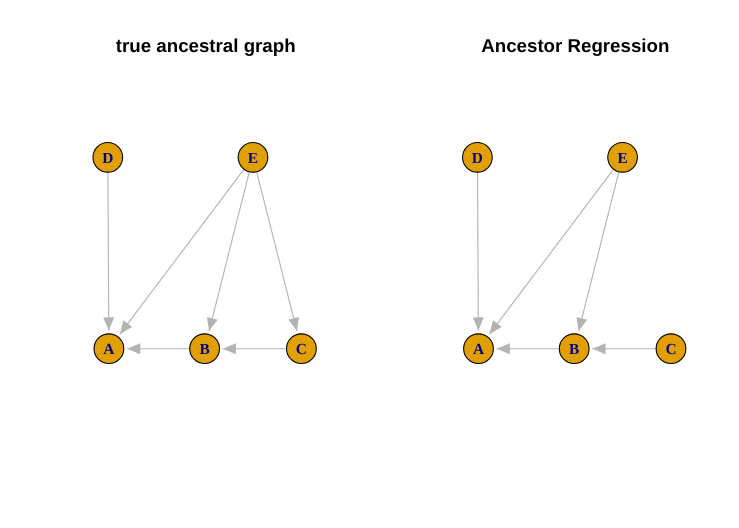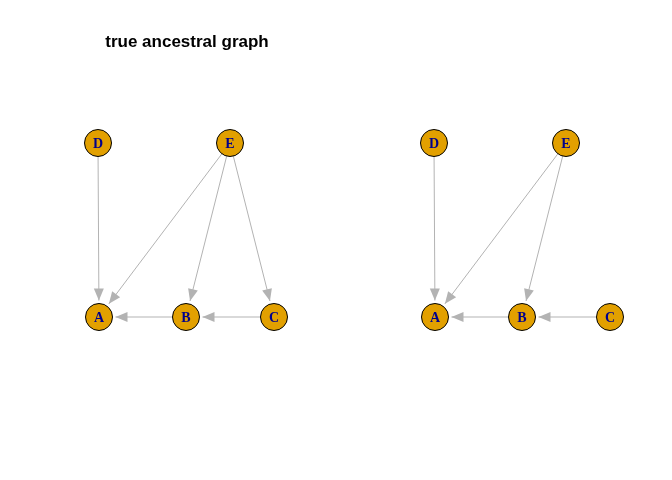--- a/index.html
+++ b/index.html
@@ -73,20 +73,21 @@
         <circle cx="99" cy="317" r="13.5" fill="#E2A000" stroke="#000000" stroke-width="1"></circle>
         <text x="99" y="317" dy="0.35em" text-anchor="middle" fill="#00008B">A</text>
         <circle cx="186" cy="317" r="13.5" fill="#E2A000" stroke="#000000" stroke-width="1"></circle>
         <text x="186" y="317" dy="0.35em" text-anchor="middle" fill="#00008B">B</text>
         <circle cx="274" cy="317" r="13.5" fill="#E2A000" stroke="#000000" stroke-width="1"></circle>
         <text x="274" y="317" dy="0.35em" text-anchor="middle" fill="#00008B">C</text>
       </svg>
   </section>
 
   <section class="panel panel-right">
+    <h2 class="panel-title">Ancestor Regression</h2>
     <svg class="graph" width="336" height="480" viewBox="0 0 336 480">
         <line x1="98.07758492561294" y1="156.49977705665236" x2="98.9051739798064" y2="300.50027248631375" stroke="#B3B3B3" stroke-width="1"></line>
         <polygon points="98.9051739798064,300.50027248631375 93.83629217309402,288.5292058158127 103.83612702987355,288.4717355005439" fill="#B3B3B3"></polygon>
         <line x1="221.88017898294098" y1="153.78510577838375" x2="108.9242256875166" y2="303.8182040486421" stroke="#B3B3B3" stroke-width="1"></line>
         <polygon points="108.9242256875166,303.8182040486421 112.14736074772323,291.22410223931615 120.13632799097046,297.23878447417474" fill="#B3B3B3"></polygon>
         <line x1="226.69038405847937" y1="156.08802667783164" x2="190.04508615074744" y2="301.0035229493169" stroke="#B3B3B3" stroke-width="1"></line>
         <polygon points="190.04508615074744,301.0035229493169 188.1395496995689,288.14393777586633 197.83438427574046,290.59550513995566" fill="#B3B3B3"></polygon>
         <line x1="172.5" y1="317" x2="115.5" y2="317" stroke="#B3B3B3" stroke-width="1"></line>
         <polygon points="115.5,317 127.5,312 127.5,322" fill="#B3B3B3"></polygon>
         <line x1="260.5" y1="317" x2="202.5" y2="317" stroke="#B3B3B3" stroke-width="1"></line>

